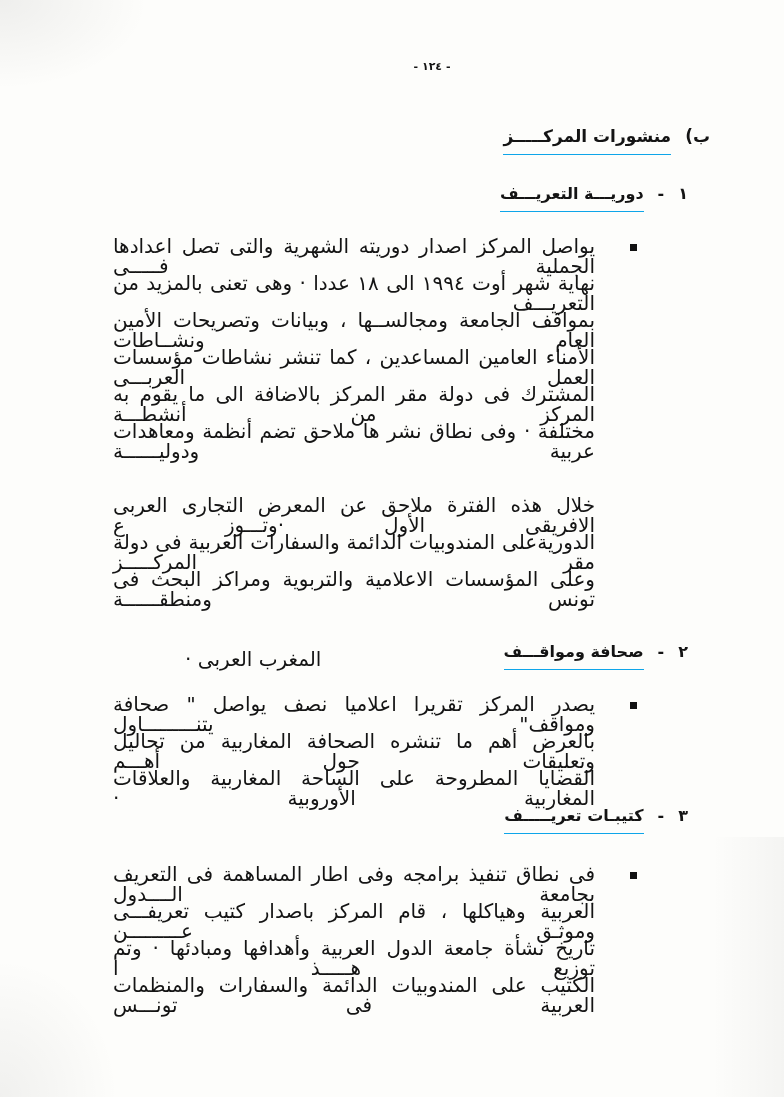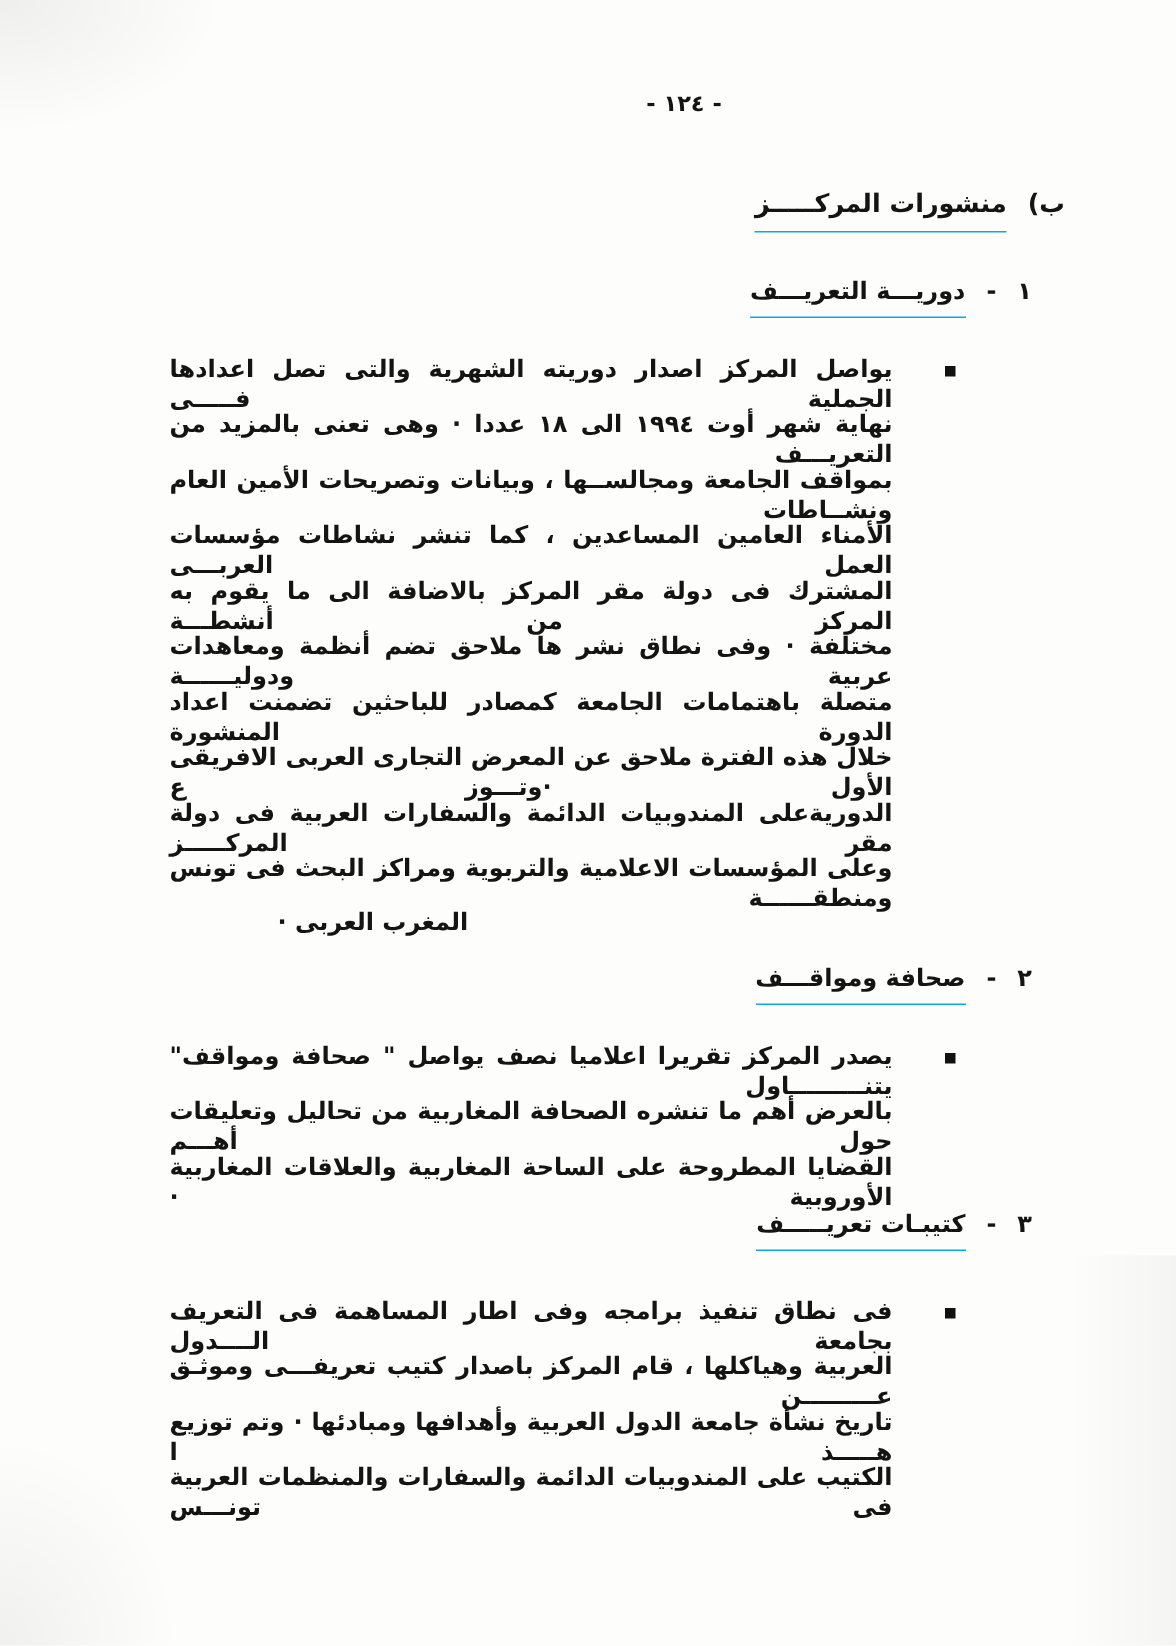--- a/index.html
+++ b/index.html
@@ -14,45 +14,45 @@
   .page{position:absolute;inset:0;}
   
   .art-tl{position:absolute;left:0;top:0;width:150px;height:90px;
     background:radial-gradient(ellipse at 0 0, rgba(0,0,0,0.06), rgba(0,0,0,0) 70%);}
   .art-bl{position:absolute;left:0;bottom:0;width:120px;height:140px;
     background:radial-gradient(ellipse at 0 100%, rgba(0,0,0,0.05), rgba(0,0,0,0) 70%);}
   .art-br{position:absolute;right:0;bottom:0;width:90px;height:260px;
     background:linear-gradient(to left, rgba(0,0,0,0.035), rgba(0,0,0,0) 80%);}
 
   .pagenum{
-    position:absolute;top:60px;left:356px;width:200px;
-    text-align:center;font-size:15px;font-weight:600;letter-spacing:2px;
+    position:absolute;top:60px;left:332px;width:200px;
+    text-align:center;font-size:11px;font-weight:600;letter-spacing:2px;
   }
 
   .hdr{
     position:absolute;display:flex;direction:rtl;align-items:baseline;gap:14px;
     font-weight:bold;white-space:nowrap;
   }
   .hdr-b{top:126px;right:74px;font-size:17px;}
   .sec{font-size:16px;}
   .sec-1{top:184px;right:96px;}
   .sec-2{top:642px;right:96px;}
   .sec-3{top:806px;right:96px;}
   .ul{display:inline-block;padding-bottom:8px;border-bottom:1px solid #0ea5e9;}
   .dash{font-weight:bold;}
 
   .bl{
     position:absolute;right:189px;width:482px;
     direction:rtl;unicode-bidi:plaintext;
-    font-size:16px;font-weight:700;line-height:20px;
+    font-size:20px;font-weight:400;line-height:20px;
     text-align:justify;text-align-last:justify;
   }
   .bl.short{
     right:auto;width:auto;white-space:nowrap;
-    text-align:right;text-align-last:auto;
+    text-align:right;text-align-last:auto;margin-top:44px;
   }
 
   .bullet{
     position:absolute;left:630px;width:7px;height:7px;background:#111;
   }
 </style>
 </head>
 <body>
 
 <div class="page">
@@ -75,21 +75,20 @@
   </div>
 
   <div class="bullet" style="top:244px"></div>
 
   <div class="bl" style="top:236px">يواصل المركز اصدار دوريته الشهرية والتى تصل اعدادها الجملية فـــــى</div>
   <div class="bl" style="top:273px">نهاية شهر أوت ١٩٩٤ الى ١٨ عددا · وهى تعنى بالمزيد من التعريـــف</div>
   <div class="bl" style="top:310px">بمواقف الجامعة ومجالســها ، وبيانات وتصريحات الأمين العام ونشــاطات</div>
   <div class="bl" style="top:347px">الأمناء العامين المساعدين ، كما تنشر نشاطات مؤسسات العمل العربـــى</div>
   <div class="bl" style="top:384px">المشترك فى دولة مقر المركز بالاضافة الى ما يقوم به المركز من أنشطـــة</div>
   <div class="bl" style="top:421px">مختلفة · وفى نطاق نشر ها ملاحق تضم أنظمة ومعاهدات عربية ودوليــــــة</div>
-  <div class="bl" style="top:458px">متصلة باهتمامات الجامعة كمصادر للباحثين تضمنت اعداد الدورة المنشورة</div>
   <div class="bl" style="top:495px">خلال هذه الفترة ملاحق عن المعرض التجارى العربى الافريقى الأول ·وتـــوز ع</div>
   <div class="bl" style="top:532px">الدوريةعلى المندوبيات الدائمة والسفارات العربية فى دولة مقر المركـــــز</div>
   <div class="bl" style="top:569px">وعلى المؤسسات الاعلامية والتربوية ومراكز البحث فى تونس ومنطقــــــة</div>
   <div class="bl short" style="top:605px;left:185px">المغرب العربى ·</div>
 
   <div class="hdr sec sec-2">
     <span>٢</span>
     <span class="dash">-</span>
     <span class="ul">صحافة ومواقـــف</span>
   </div>

